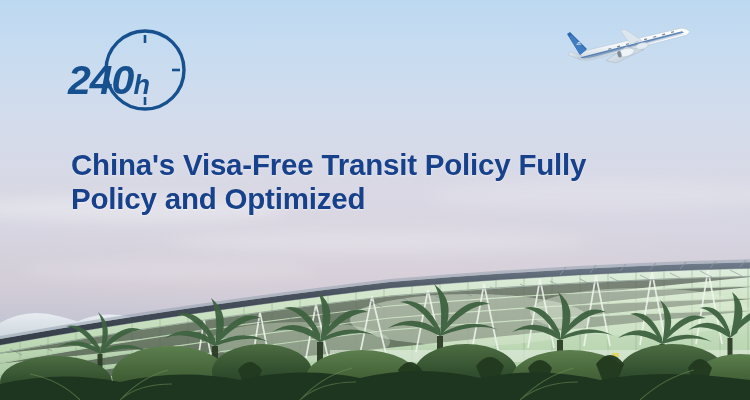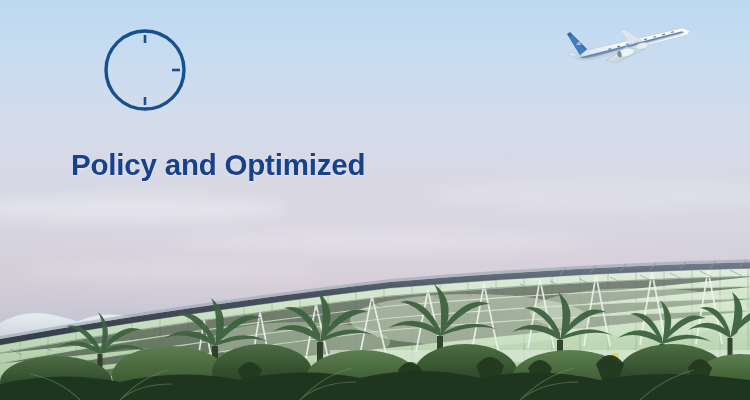--- a/index.html
+++ b/index.html
@@ -157,23 +157,27 @@
     <svg width="135" height="100" viewBox="0 0 135 100">
 
       <circle cx="83" cy="52" r="39" fill="none" stroke="#17508f" stroke-width="3.4"></circle>
 
       <line x1="83" y1="17" x2="83" y2="25" stroke="#17508f" stroke-width="2.6" stroke-linecap="butt"></line>
 
       <line x1="110" y1="52" x2="118" y2="52" stroke="#17508f" stroke-width="2.6" stroke-linecap="butt"></line>
 
       <line x1="83" y1="79" x2="83" y2="87" stroke="#17508f" stroke-width="2.6" stroke-linecap="butt"></line>
     </svg>
+    <div class="logo-text">
+      <span>240</span><span class="h">h</span>
+    </div>
   </div>
 
   <div class="headline">
+    <span class="l1">China's Visa-Free Transit Policy Fully</span>
     <span class="l2">Policy and Optimized</span>
   </div>
 
   <div class="scene">
     <svg class="terminal-svg" width="750" height="150" viewBox="0 0 750 150">
       <defs>
         <linearGradient id="glassg" x1="0" y1="0" x2="0" y2="1">
           <stop offset="0%" stop-color="#dfeede"></stop>
           <stop offset="28%" stop-color="#cfe4c6"></stop>
           <stop offset="60%" stop-color="#bcd7b4"></stop>

